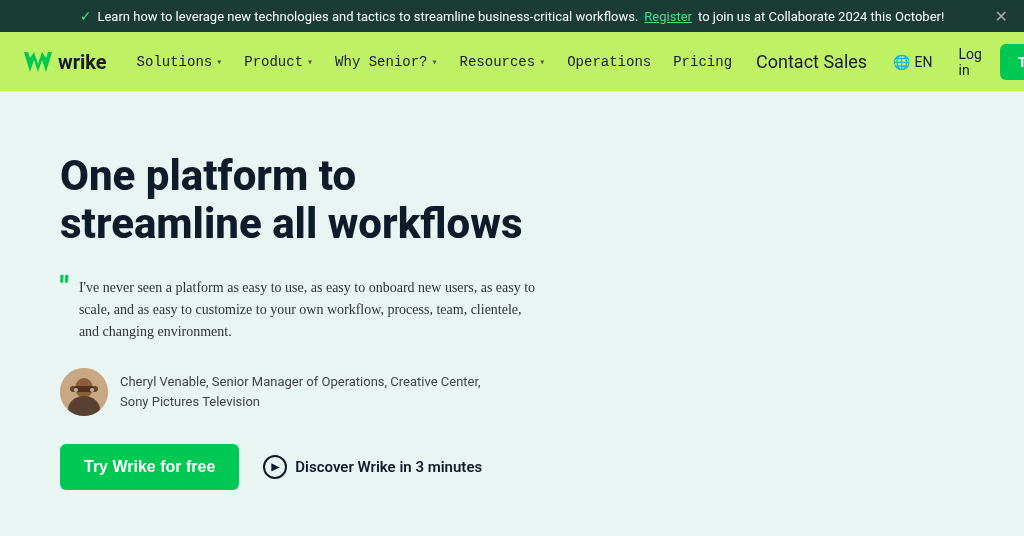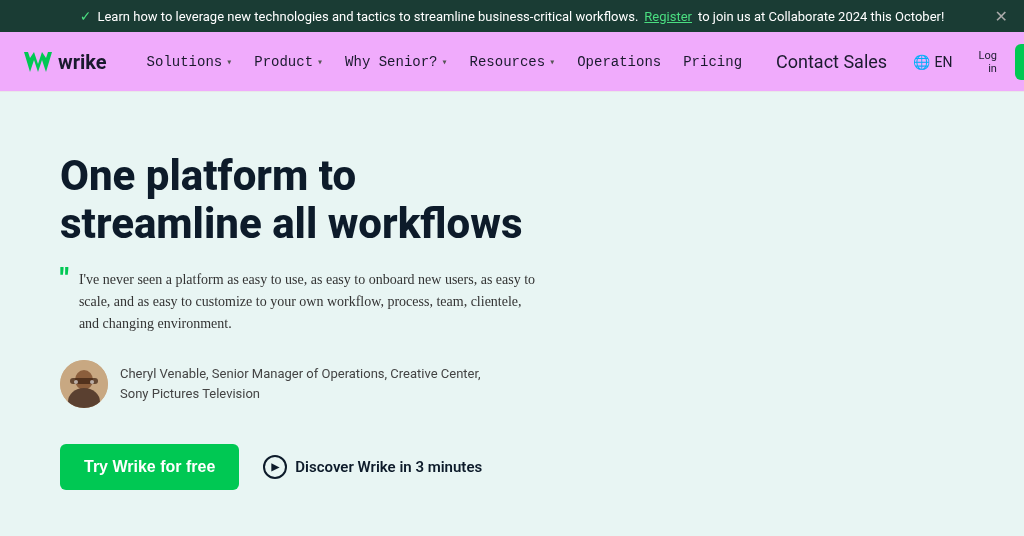--- a/index.html
+++ b/index.html
@@ -17,27 +17,27 @@
       justify-content: center;
       gap: 6px;
       position: relative;
     }
     .top-banner a { color: #4ade80; text-decoration: underline; }
     .top-banner .close-btn { position: absolute; right: 16px; cursor: pointer; font-size: 16px; color: #aaa; }
     .top-banner .check-icon { color: #4ade80; font-size: 14px; }
 
     
     .navbar {
-      background: #f0abfc;
+      background: #bef264;
       display: flex;
       align-items: center;
       padding: 0 24px;
       height: 60px;
       border-bottom: 1px solid #e8e8e8;
-      gap: 14px;
+      gap: 4px;
     }
     .logo {
       display: flex;
       align-items: center;
       gap: 6px;
       margin-right: 16px;
       text-decoration: none;
     }
     .logo-text {
       font-size: 20px;
@@ -79,25 +79,24 @@
     .nav-right .lang {
       display: flex;
       align-items: center;
       gap: 4px;
       font-size: 14px;
       color: #1a1a2e;
       cursor: pointer;
       padding: 8px 8px;
     }
     .nav-right .login-btn {
-      font-size: 11px;
+      font-size: 14px;
       color: #1a1a2e;
       cursor: pointer;
       padding: 8px 10px;
-      text-align: right;
     }
     .nav-right .cta-btn {
       background: #00c853;
       color: #fff;
       font-size: 14px;
       font-weight: 600;
       padding: 10px 18px;
       border-radius: 6px;
       cursor: pointer;
       border: none;
@@ -107,21 +106,21 @@
     
     .hero {
       padding: 60px 60px 40px 60px;
       max-width: 600px;
     }
     .hero h1 {
       font-size: 42px;
       font-weight: 800;
       color: #0d1b2a;
       line-height: 1.15;
-      margin-bottom: 20px;
+      margin-bottom: 28px;
     }
     .quote-block {
       display: flex;
       align-items: flex-start;
       gap: 10px;
       margin-bottom: 24px;
     }
     .quote-icon {
       color: #00c853;
       font-size: 28px;
@@ -133,21 +132,21 @@
     .quote-text {
       font-size: 14px;
       color: #333;
       line-height: 1.6;
       font-family: Liberation Serif, serif;
     }
     .attribution {
       display: flex;
       align-items: center;
       gap: 12px;
-      margin-bottom: 36px;
+      margin-bottom: 28px;
     }
     .avatar {
       width: 48px;
       height: 48px;
       border-radius: 50%;
       background: #c8a882;
       overflow: hidden;
       flex-shrink: 0;
       display: flex;
       align-items: center;

